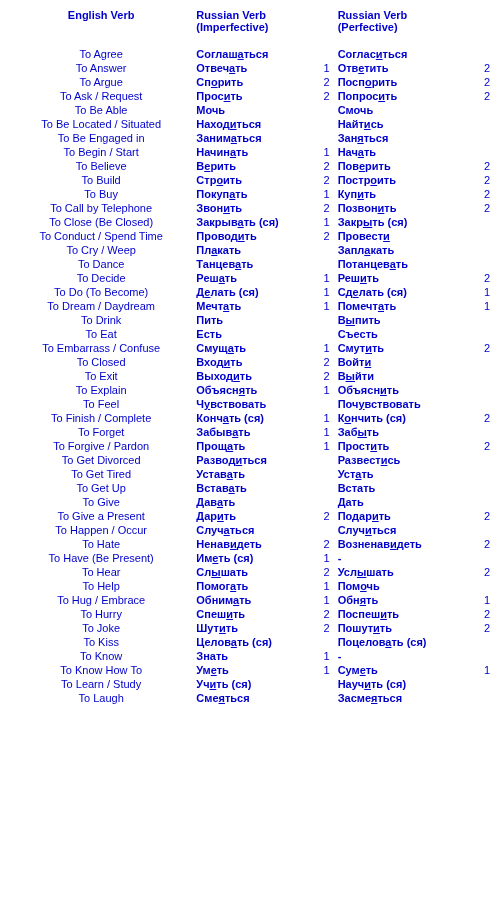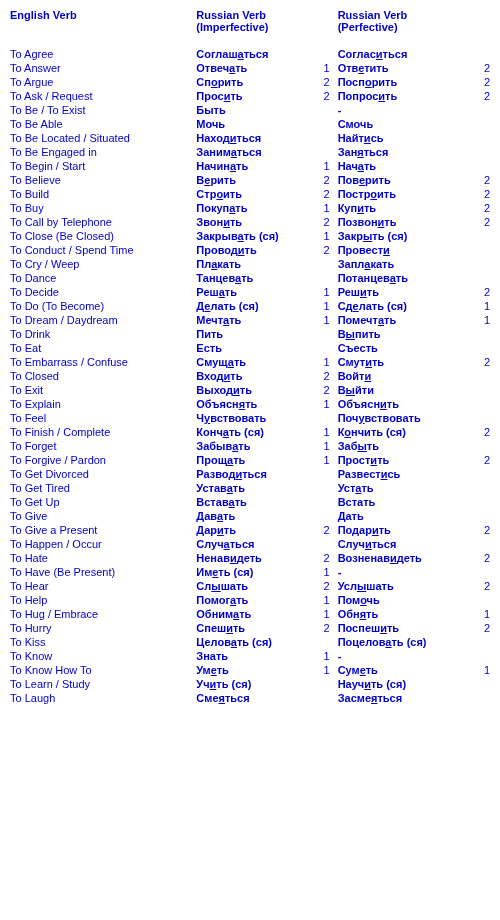--- a/index.html
+++ b/index.html
@@ -23,21 +23,21 @@
     vertical-align: top;
     font-size: 11px;
     color: #0000CC;
     white-space: nowrap;
     overflow: hidden;
   }
   th {
     font-weight: bold;
     padding-bottom: 14px;
   }
-  .col-en { width: 174px; }
+  .col-en { width: 174px; text-align: center; }
   .col-imp { width: 110px; }
   .col-n1 { width: 22px; text-align: right; padding-right: 6px; }
   .col-perf { width: 124px; }
   .col-n2 { width: 22px; text-align: right; }
   td.col-imp, td.col-perf { font-weight: bold; }
   u { text-decoration: underline; }
 </style>
 </head>
 <body>
 
@@ -81,27 +81,20 @@
         <td class="col-n2">2</td>
       </tr>
       <tr>
         <td class="col-en">To Ask / Request</td>
         <td class="col-imp">Прос<u>и</u>ть</td>
         <td class="col-n1">2</td>
         <td class="col-perf">Попрос<u>и</u>ть</td>
         <td class="col-n2">2</td>
       </tr>
       <tr>
-        <td class="col-en">To Be / To Exist</td>
-        <td class="col-imp">Быть</td>
-        <td class="col-n1"></td>
-        <td class="col-perf">-</td>
-        <td class="col-n2"></td>
-      </tr>
-      <tr>
         <td class="col-en">To Be Able</td>
         <td class="col-imp">Мочь</td>
         <td class="col-n1"></td>
         <td class="col-perf">Смочь</td>
         <td class="col-n2"></td>
       </tr>
       <tr>
         <td class="col-en">To Be Located / Situated</td>
         <td class="col-imp">Наход<u>и</u>ться</td>
         <td class="col-n1"></td>
@@ -344,20 +337,27 @@
         <td class="col-imp">Обним<u>а</u>ть</td>
         <td class="col-n1">1</td>
         <td class="col-perf">Обн<u>я</u>ть</td>
         <td class="col-n2">1</td>
       </tr>
       <tr>
         <td class="col-en">To Hurry</td>
         <td class="col-imp">Спеш<u>и</u>ть</td>
         <td class="col-n1">2</td>
         <td class="col-perf">Поспеш<u>и</u>ть</td>
+        <td class="col-n2">2</td>
+      </tr>
+      <tr>
+        <td class="col-en">To Joke</td>
+        <td class="col-imp">Шут<u>и</u>ть</td>
+        <td class="col-n1">2</td>
+        <td class="col-perf">Пошут<u>и</u>ть</td>
         <td class="col-n2">2</td>
       </tr>
       <tr>
         <td class="col-en">To Kiss</td>
         <td class="col-imp">Целов<u>а</u>ть (ся)</td>
         <td class="col-n1"></td>
         <td class="col-perf">Поцелов<u>а</u>ть (ся)</td>
         <td class="col-n2"></td>
       </tr>
       <tr>

